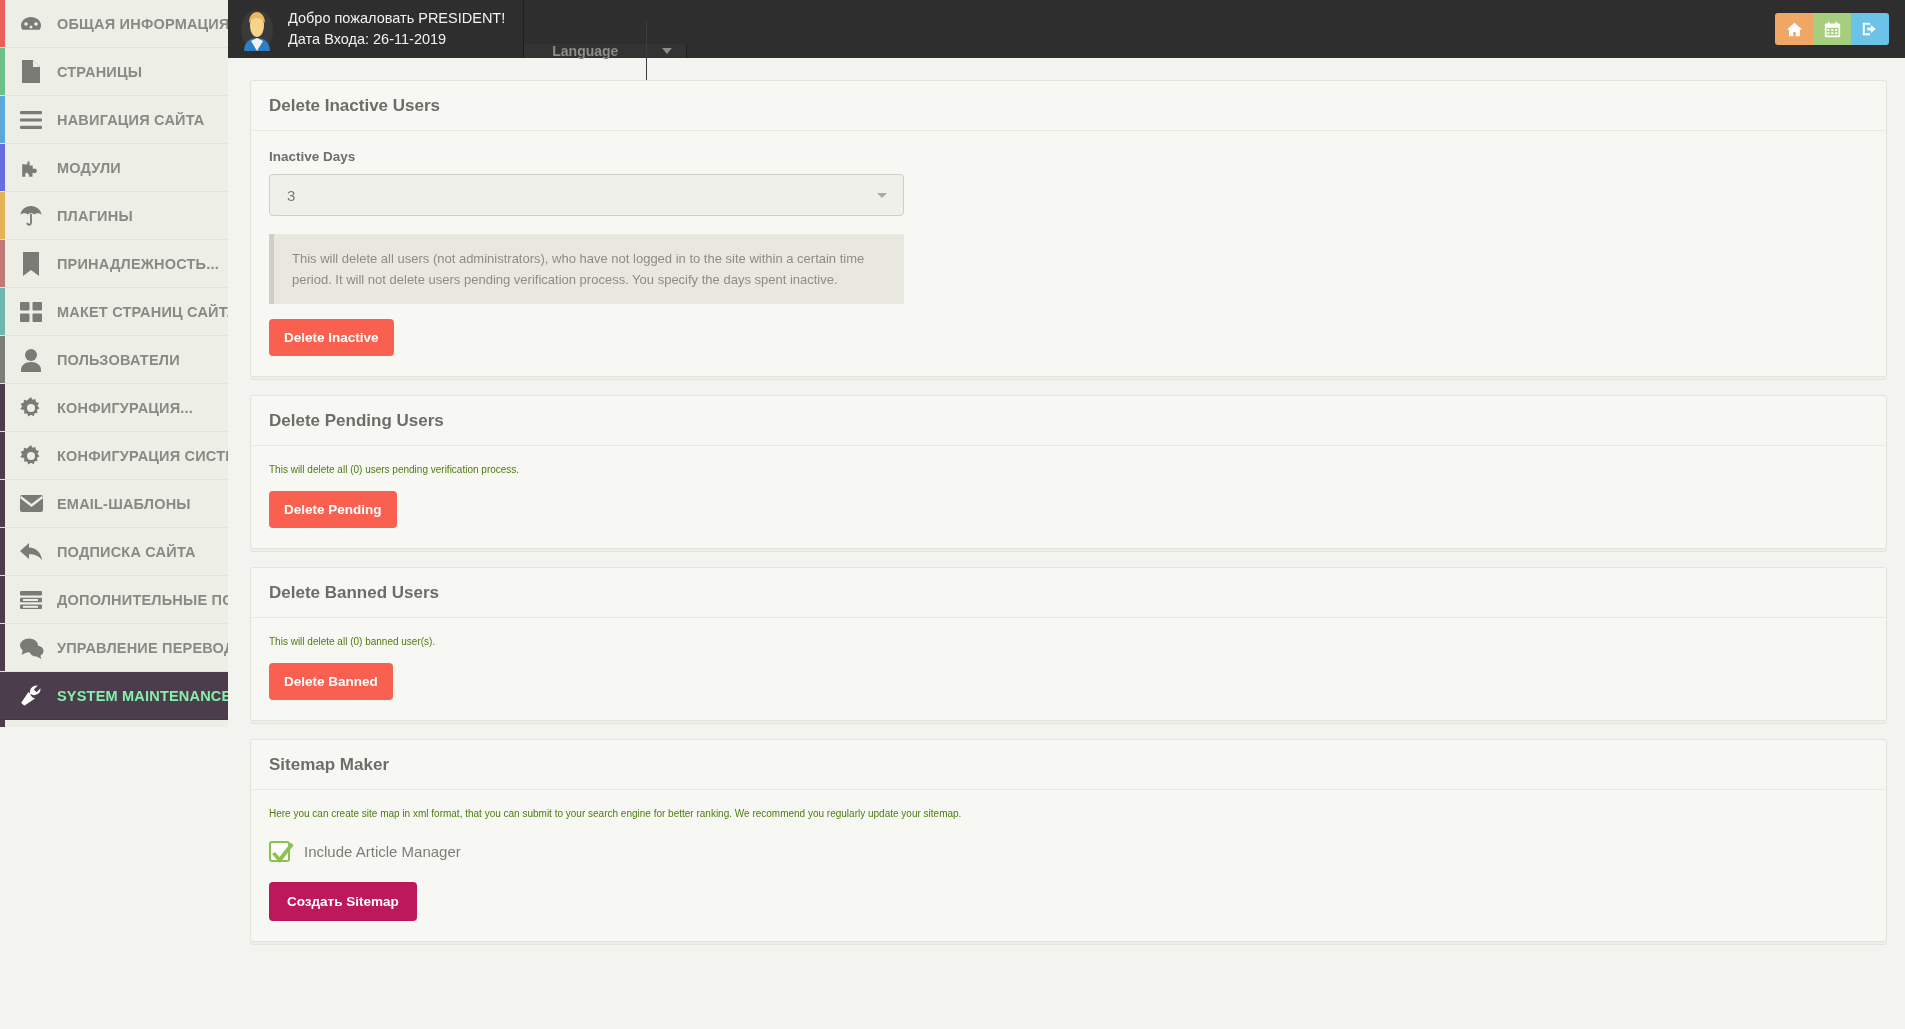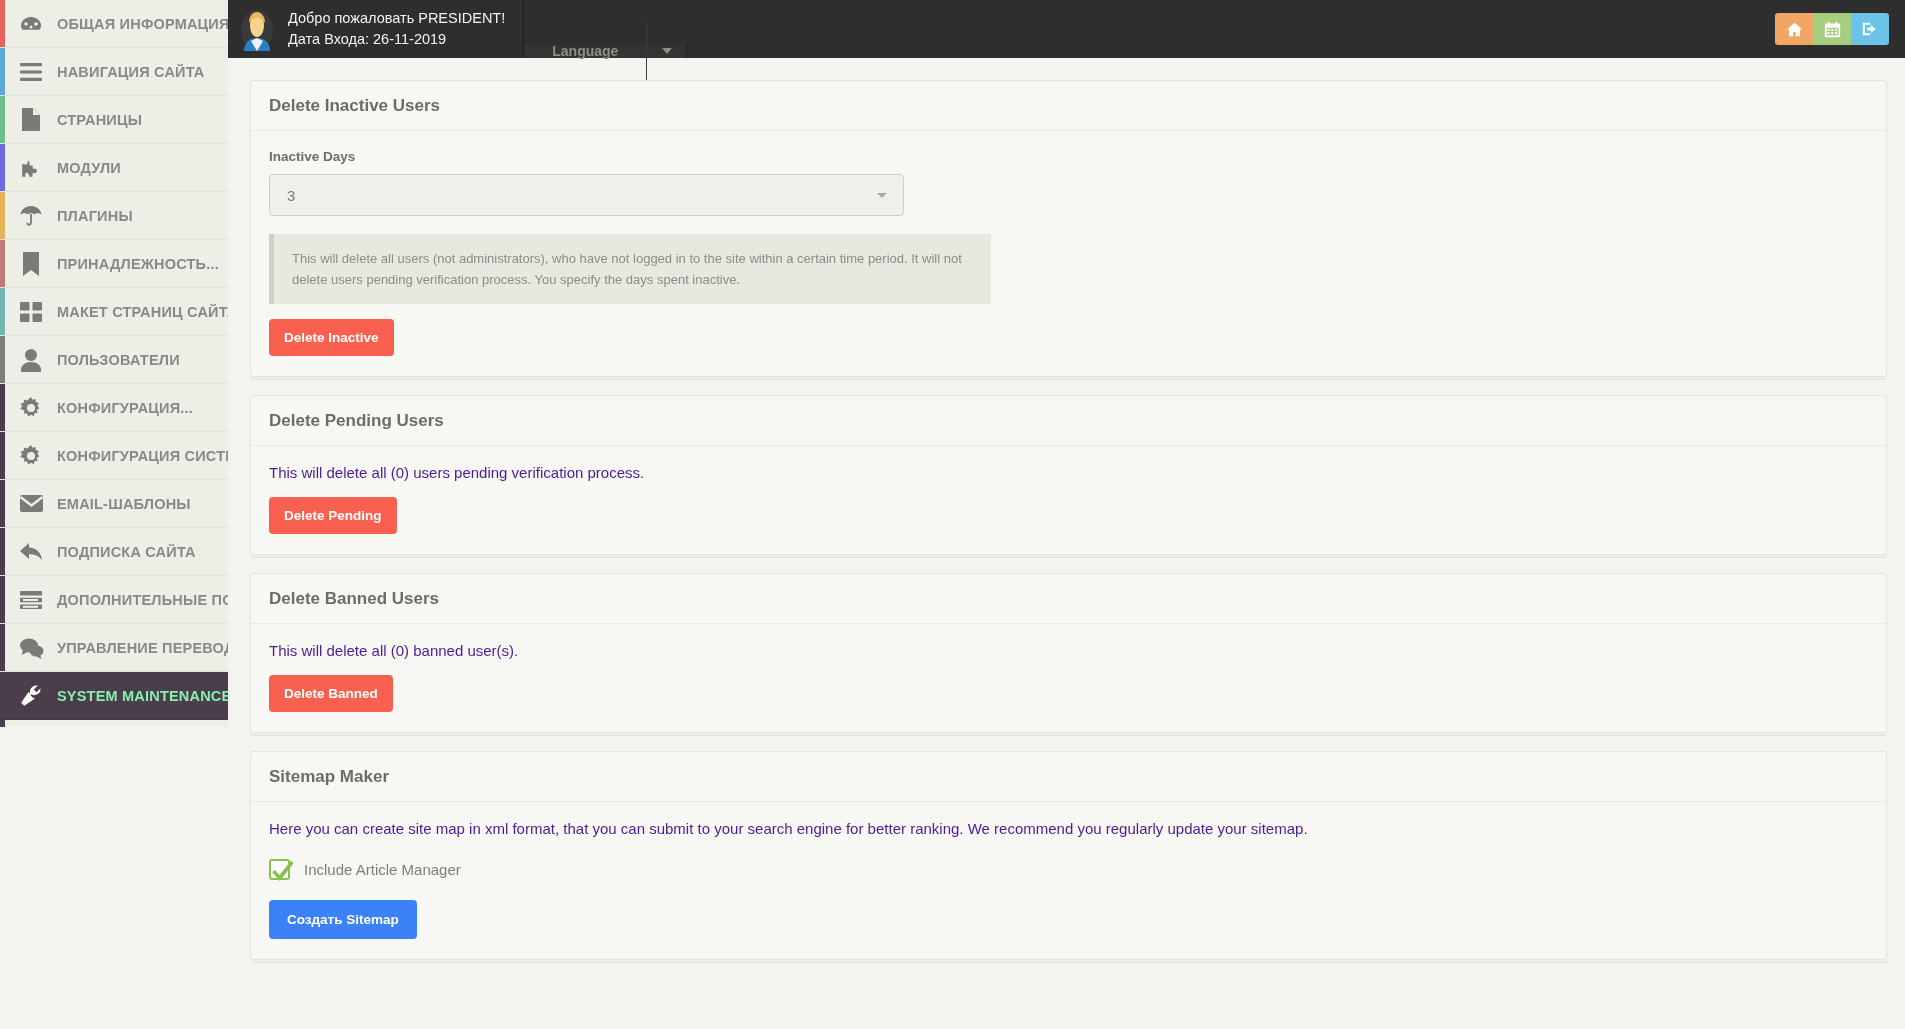--- a/index.html
+++ b/index.html
@@ -145,38 +145,38 @@
   .select-wrap .val { padding-left: 17px; font-size: 15px; color: #7b7b75; }
   .select-wrap .caret {
     position: absolute; right: 16px; top: 50%; margin-top: -2px;
     width: 0; height: 0;
     border-left: 5px solid transparent;
     border-right: 5px solid transparent;
     border-top: 5px solid #aaaaa2;
   }
   .helper {
     margin-top: 18px;
-    width: 722px;
+    width: 635px;
     background: #e8e8e0;
     border-left: 5px solid #cfcfc6;
     padding: 14px 18px 14px 18px;
     font-size: 13px; color: #8d8d86; line-height: 1.62;
   }
   .btn {
     display: inline-block;
     border: none; border-radius: 4px;
     font-family: "Liberation Sans", sans-serif;
     font-size: 13.5px; font-weight: bold;
     color: #ffffff;
     cursor: pointer;
   }
   .btn-red { background: #f9604f; padding: 11px 15px; }
-  .btn-green { background: #3b82f6; padding: 12px 18px; }
+  .btn-green { background: #be185d; padding: 12px 18px; }
   .mt22 { margin-top: 15px; }
-  .plain-text { font-size: 15px; color: #4c1d95; }
+  .plain-text { font-size: 10px; color: #4d7c0f; }
   .mb16 { margin-bottom: 16px; }
 
   .chk-row { display: flex; align-items: center; margin-bottom: 20px; }
   .chk {
     width: 21px; height: 21px;
     border: 2px solid #8cc152;
     border-radius: 3px;
     background: #fff;
     margin-right: 14px;
     position: relative;
@@ -198,39 +198,39 @@
           <svg width="24" height="24" viewBox="0 0 24 24" fill="currentColor">
             <path d="M12 5C6.5 5 2 9 2 13.5c0 1.6.5 3 1.4 4.2h17.2c.9-1.2 1.4-2.6 1.4-4.2C22 9 17.5 5 12 5z"></path>
             <circle cx="7" cy="12" r="1.8" fill="#edeee6"></circle>
             <circle cx="17" cy="12" r="1.8" fill="#edeee6"></circle>
             <circle cx="12" cy="15" r="1.5" fill="#edeee6"></circle>
           </svg>
         </span>
         <span class="lbl">ОБЩАЯ ИНФОРМАЦИЯ</span>
       </div>
       <div class="nav-item">
+        <span class="stripe" style="background:#6cbf8b"></span>
+        <span class="ico">
+          <svg width="20" height="25" viewBox="0 0 20 25" fill="currentColor">
+            <path d="M1 1h11l7 7v16H1z"></path>
+            <path d="M12 1l7 7h-7z" fill="#edeee6"></path>
+          </svg>
+        </span>
+        <span class="lbl">СТРАНИЦЫ</span>
+      </div>
+      <div class="nav-item">
         <span class="stripe" style="background:#5ba8dc"></span>
         <span class="ico">
           <svg width="24" height="20" viewBox="0 0 24 20" fill="currentColor">
             <rect x="1" y="1" width="22" height="3.2" rx="1"></rect>
             <rect x="1" y="8.4" width="22" height="3.2" rx="1"></rect>
             <rect x="1" y="15.8" width="22" height="3.2" rx="1"></rect>
           </svg>
         </span>
         <span class="lbl">НАВИГАЦИЯ САЙТА</span>
-      </div>
-      <div class="nav-item">
-        <span class="stripe" style="background:#6cbf8b"></span>
-        <span class="ico">
-          <svg width="20" height="25" viewBox="0 0 20 25" fill="currentColor">
-            <path d="M1 1h11l7 7v16H1z"></path>
-            <path d="M12 1l7 7h-7z" fill="#edeee6"></path>
-          </svg>
-        </span>
-        <span class="lbl">СТРАНИЦЫ</span>
       </div>
       <div class="nav-item">
         <span class="stripe" style="background:#6b6ce0"></span>
         <span class="ico">
           <svg width="24" height="24" viewBox="0 0 24 24" fill="currentColor">
             <path d="M9 2a2.2 2.2 0 012.2 2.2c0 .6-.3 1-.3 1.4 0 .4.3.6.7.6H14v2.5c0 .4.2.7.6.7.4 0 .8-.3 1.4-.3A2.2 2.2 0 0118 11.3a2.2 2.2 0 01-2.2 2.2c-.6 0-1-.3-1.4-.3-.4 0-.6.3-.6.7V17h-2.6c-.4 0-.7-.2-.7-.6 0-.4.3-.8.3-1.4A2.2 2.2 0 019 12.8a2.2 2.2 0 00-2.2 2.2c0 .6.3 1 .3 1.4 0 .4-.3.6-.7.6H4V5.4c0-.4.2-.7.6-.7.4 0 .8.3 1.4.3A2.2 2.2 0 009 2z" transform="translate(-1,3) scale(1.05)"></path>
           </svg>
         </span>
         <span class="lbl">МОДУЛИ</span>
       </div>

